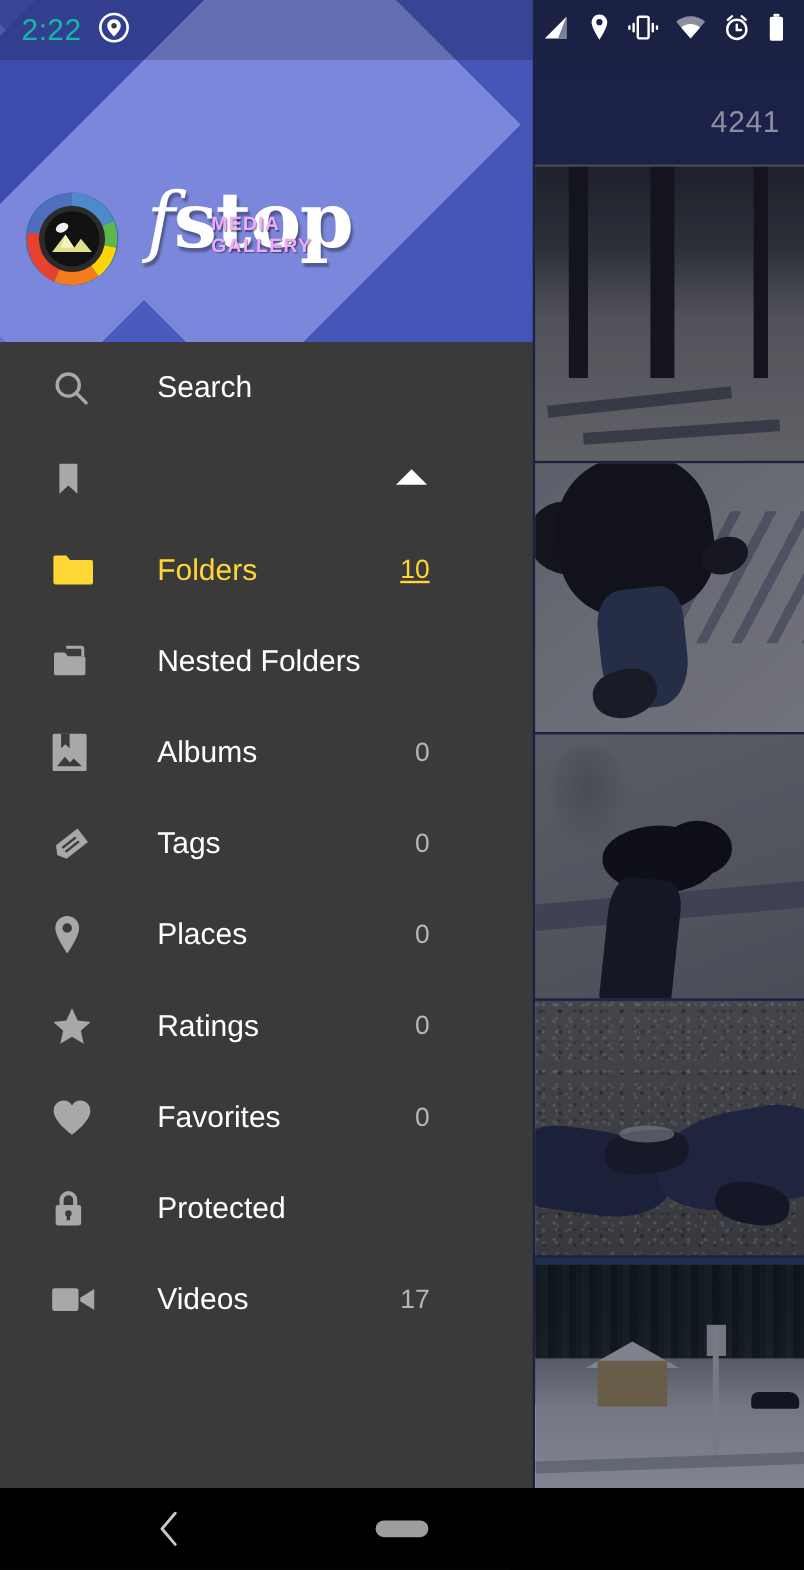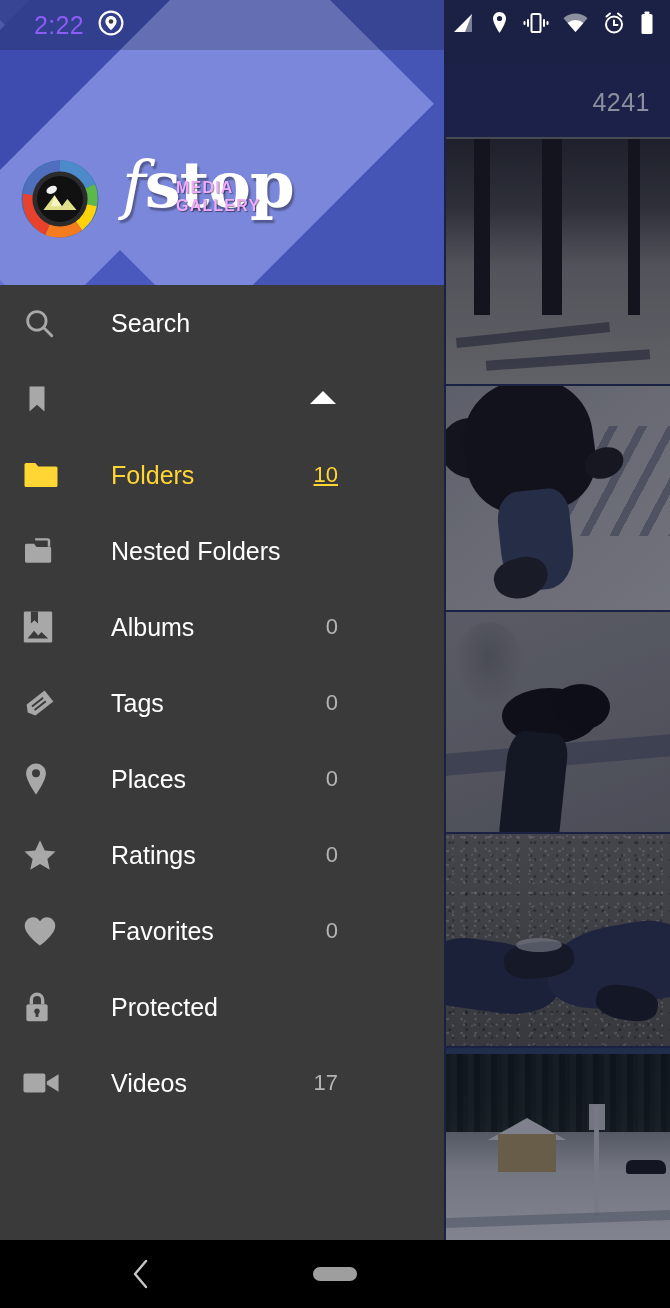--- a/index.html
+++ b/index.html
@@ -201,21 +201,21 @@
   
   #statusbar {
     position:absolute; left:0; top:0; width:670px; height:50px;
     z-index:40;
   }
   #status-left {
     position:absolute; left:18px; top:0; height:50px;
     display:flex; align-items:center; gap:14px;
   }
   #status-time {
-    font-size:25px; color:#8b5cf6; font-weight:400; letter-spacing:.3px;margin-left:16px;
+    font-size:25px; color:#14b8a6; font-weight:400; letter-spacing:.3px;
   }
   #status-right {
     position:absolute; right:16px; top:0; height:50px;
     display:flex; align-items:center; gap:14px;
   }
   .sbicon { display:block; }
 
   
   #drawer {
     position:absolute; left:0; top:0; width:444px; height:1240px;
@@ -256,21 +256,21 @@
     text-shadow:2px 3px 2px rgba(0,0,0,.35);
   }
   #logo-word .f { font-style:italic; font-weight:400; }
   #logo-sub {
     position:absolute; left:54px; bottom:2px;
     font-size:16px; color:#f0abfc; font-weight:700; letter-spacing:1.2px;
     text-shadow:1px 1px 1px rgba(0,0,0,.45);
   }
 
   
-  #drawer-list { position:relative; width:356px; }
+  #drawer-list { position:relative; width:356px;margin-left:20px; }
   .row {
     position:relative; display:flex; align-items:center;
     height:76px; padding:0 18px 0 22px;
   }
   .row .ico {
     width:46px; min-width:46px; display:flex; align-items:center; justify-content:flex-start;
   }
   .row .lbl {
     flex:1; font-size:25px; color:#ffffff; margin-left:43px; font-weight:400;
   }

